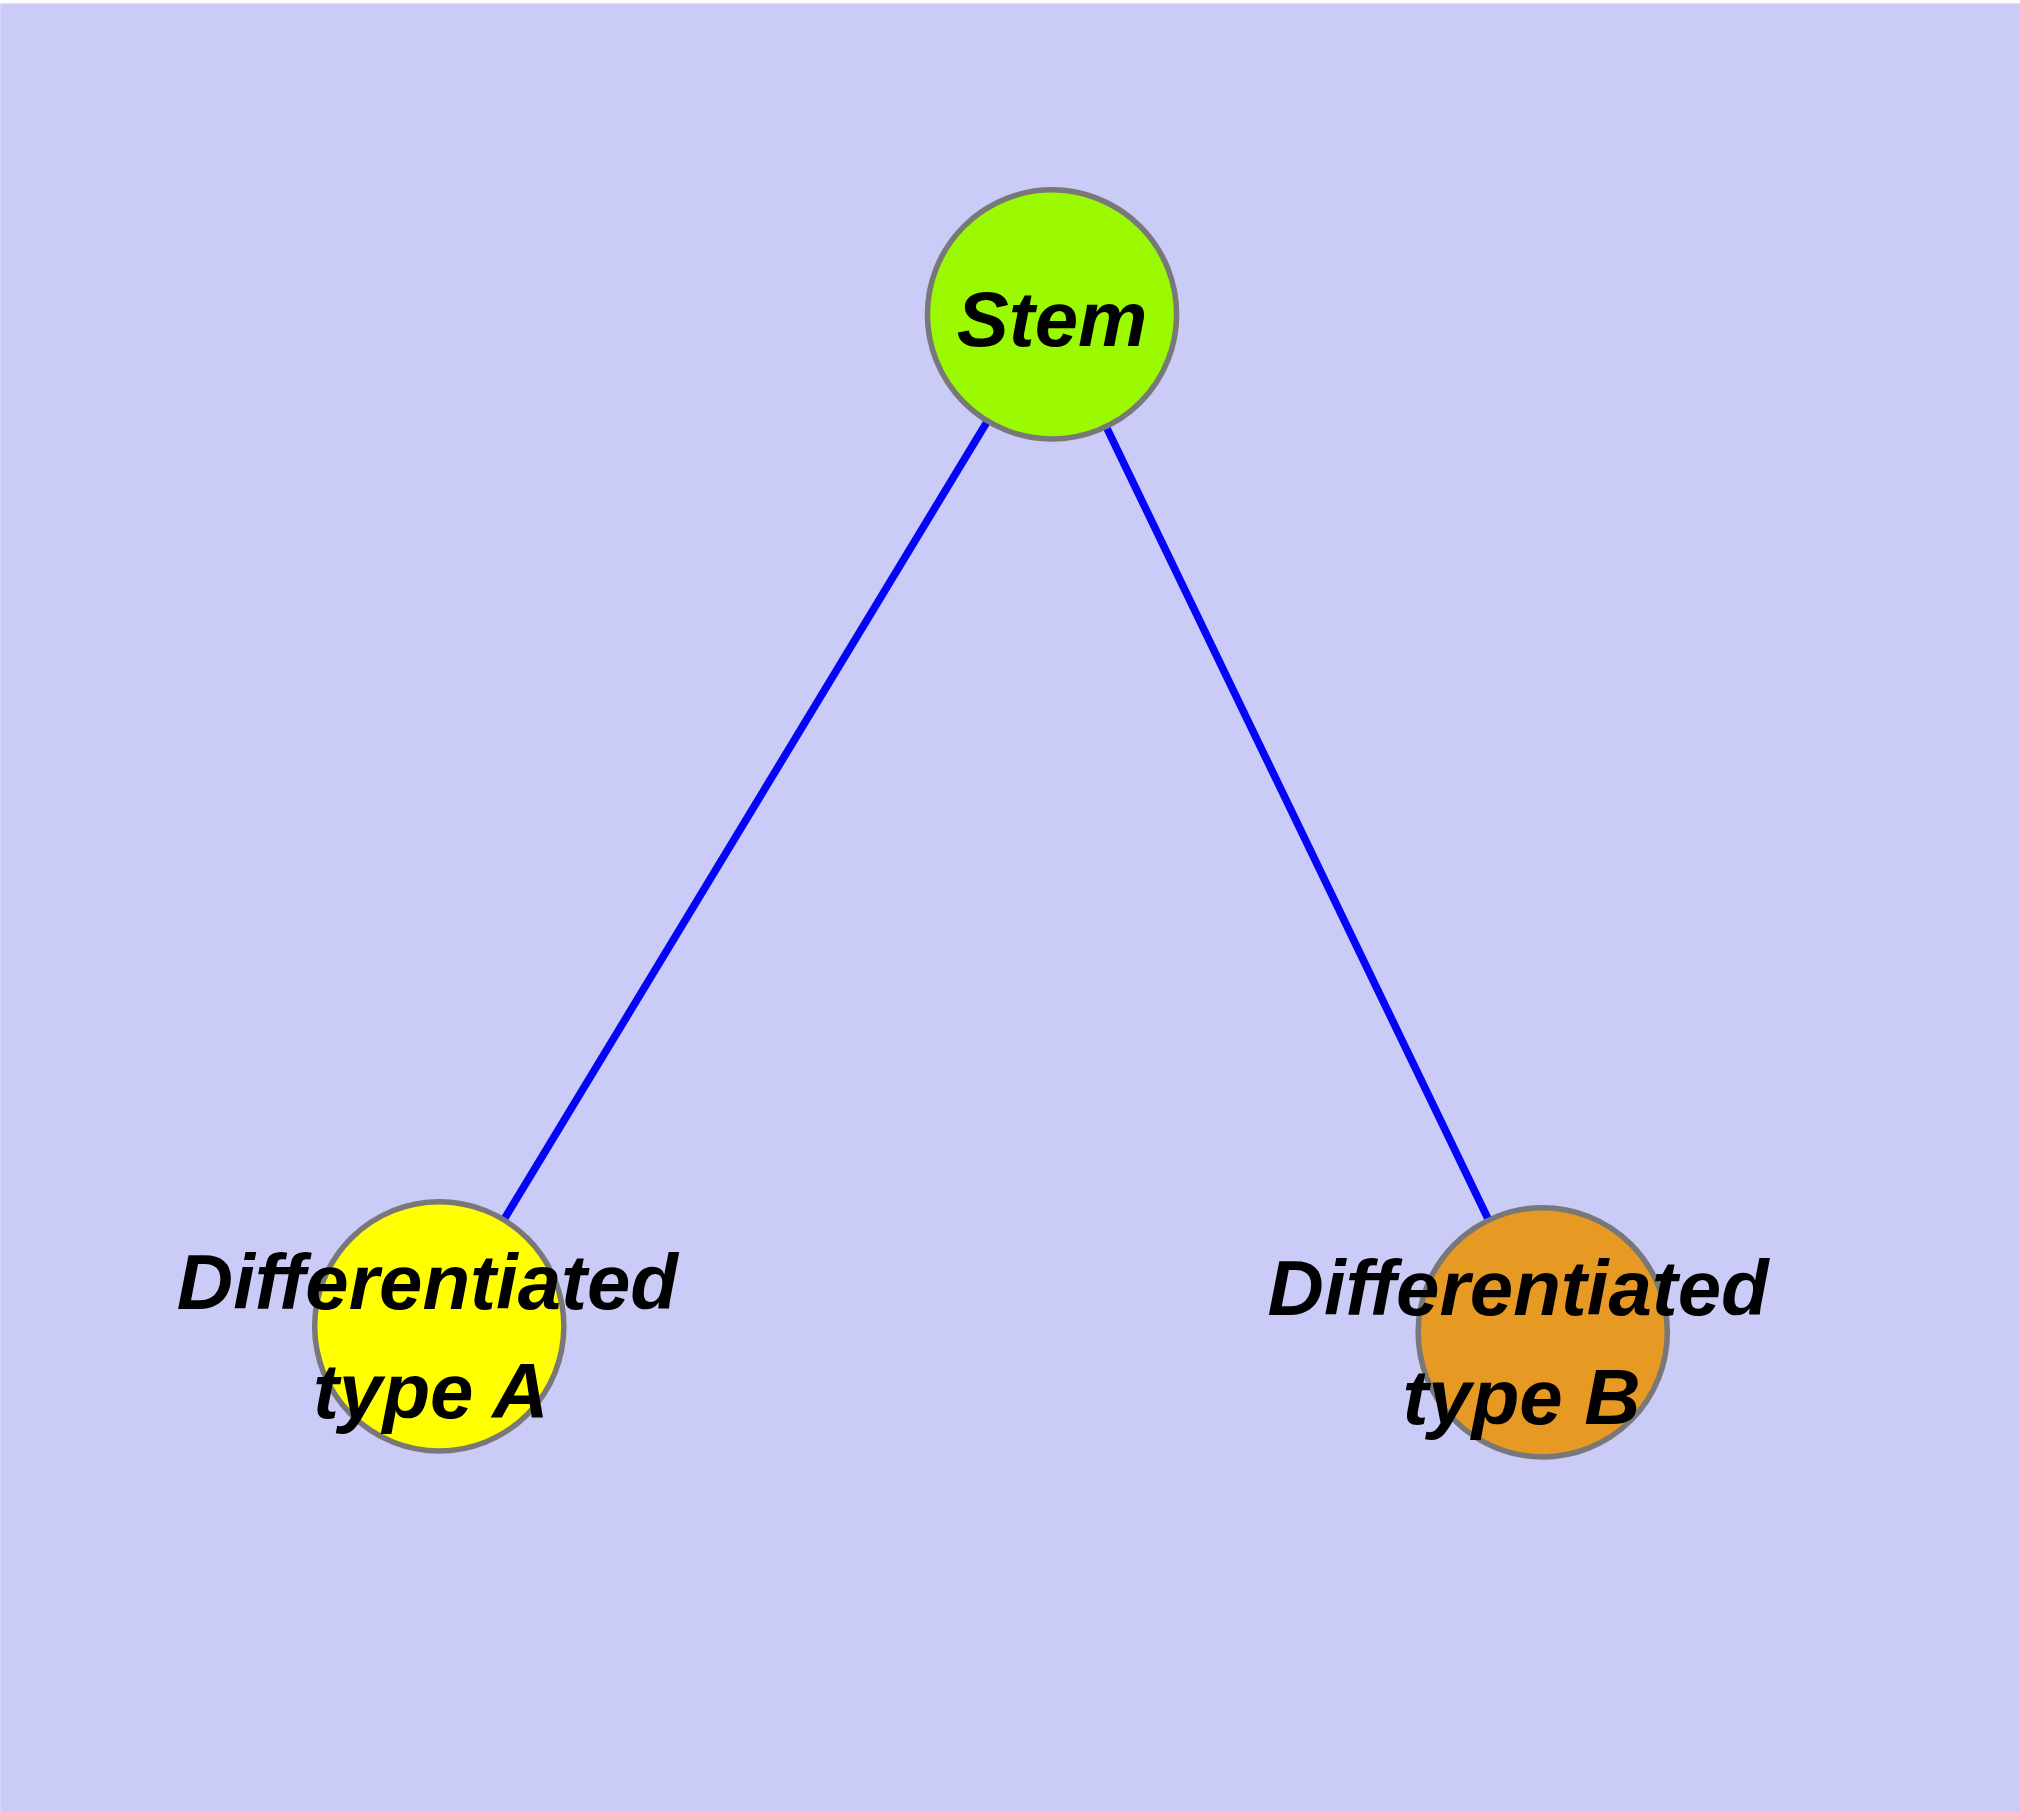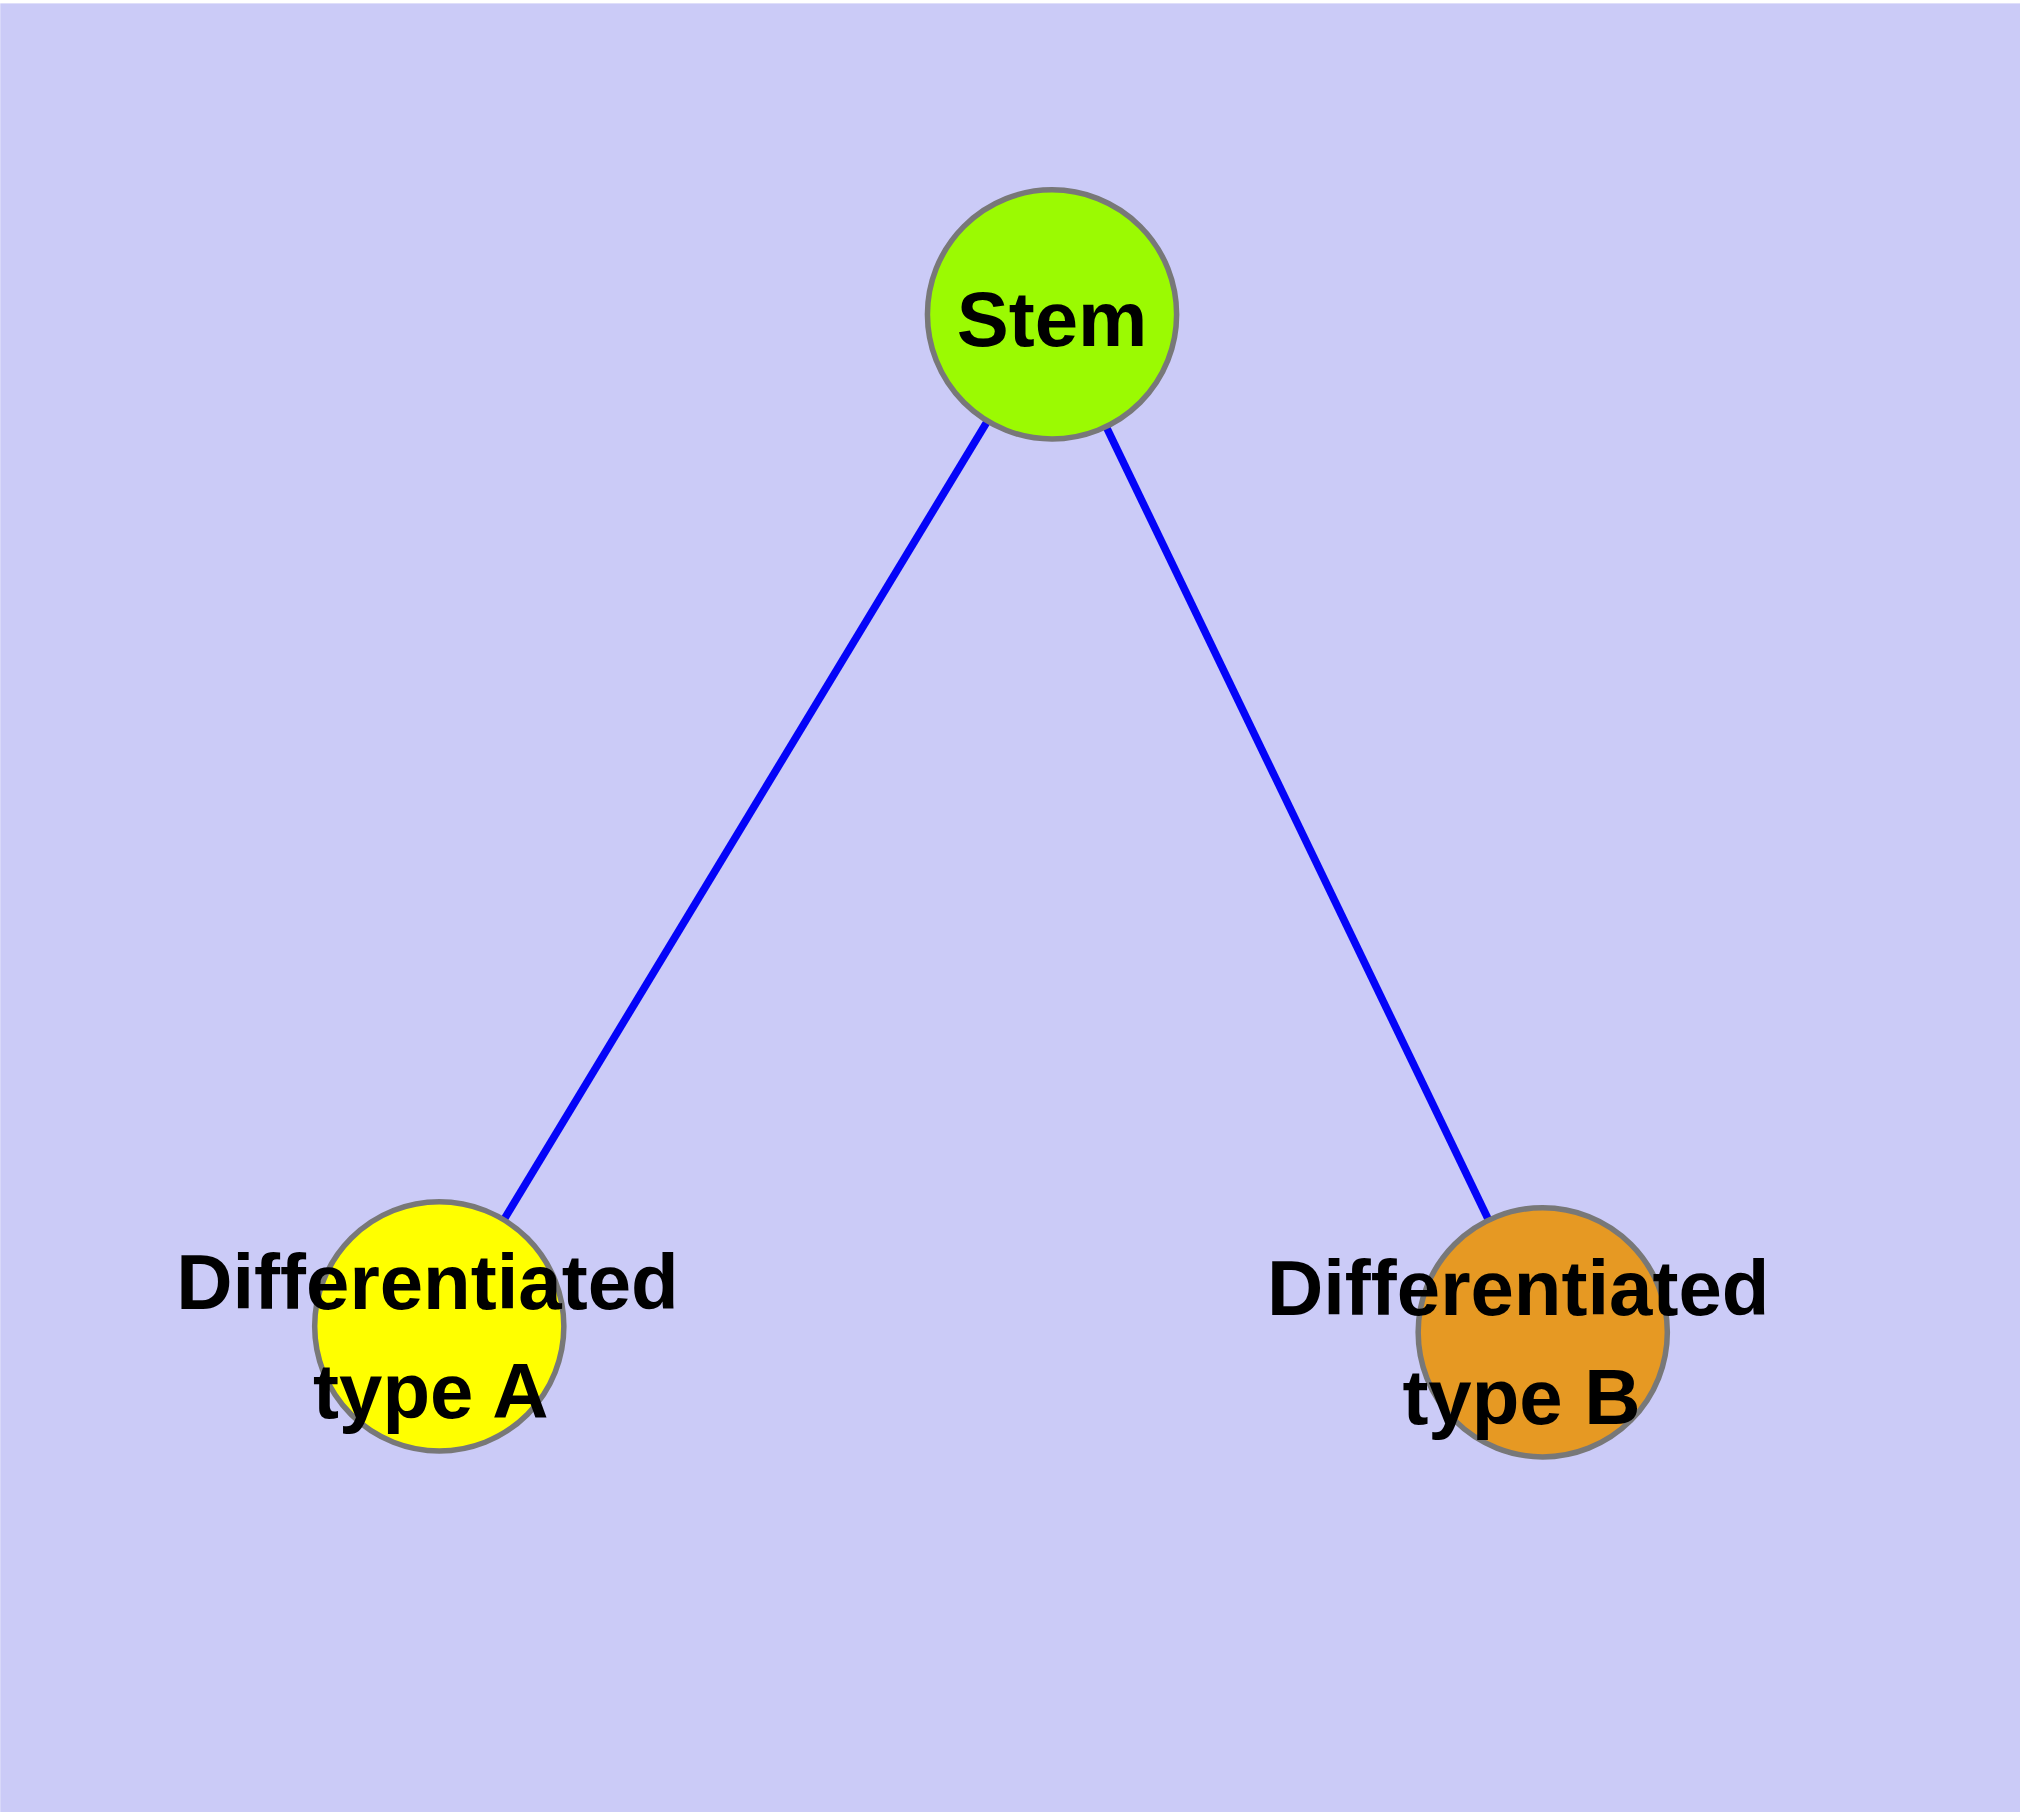--- a/index.html
+++ b/index.html
@@ -7,20 +7,21 @@
     padding: 0;
     background: #ffffff;
     width: 2021px;
     height: 1812px;
     overflow: hidden;
   }
   .diagram-wrap {
     position: relative;
     width: 2021px;
     height: 1812px;
+    font-style: italic;
   }
   svg {
     display: block;
   }
   .node-label {
     font-family: "Liberation Sans", sans-serif;
     font-weight: bold;
     font-size: 92px;
     fill: #000000;
   }

